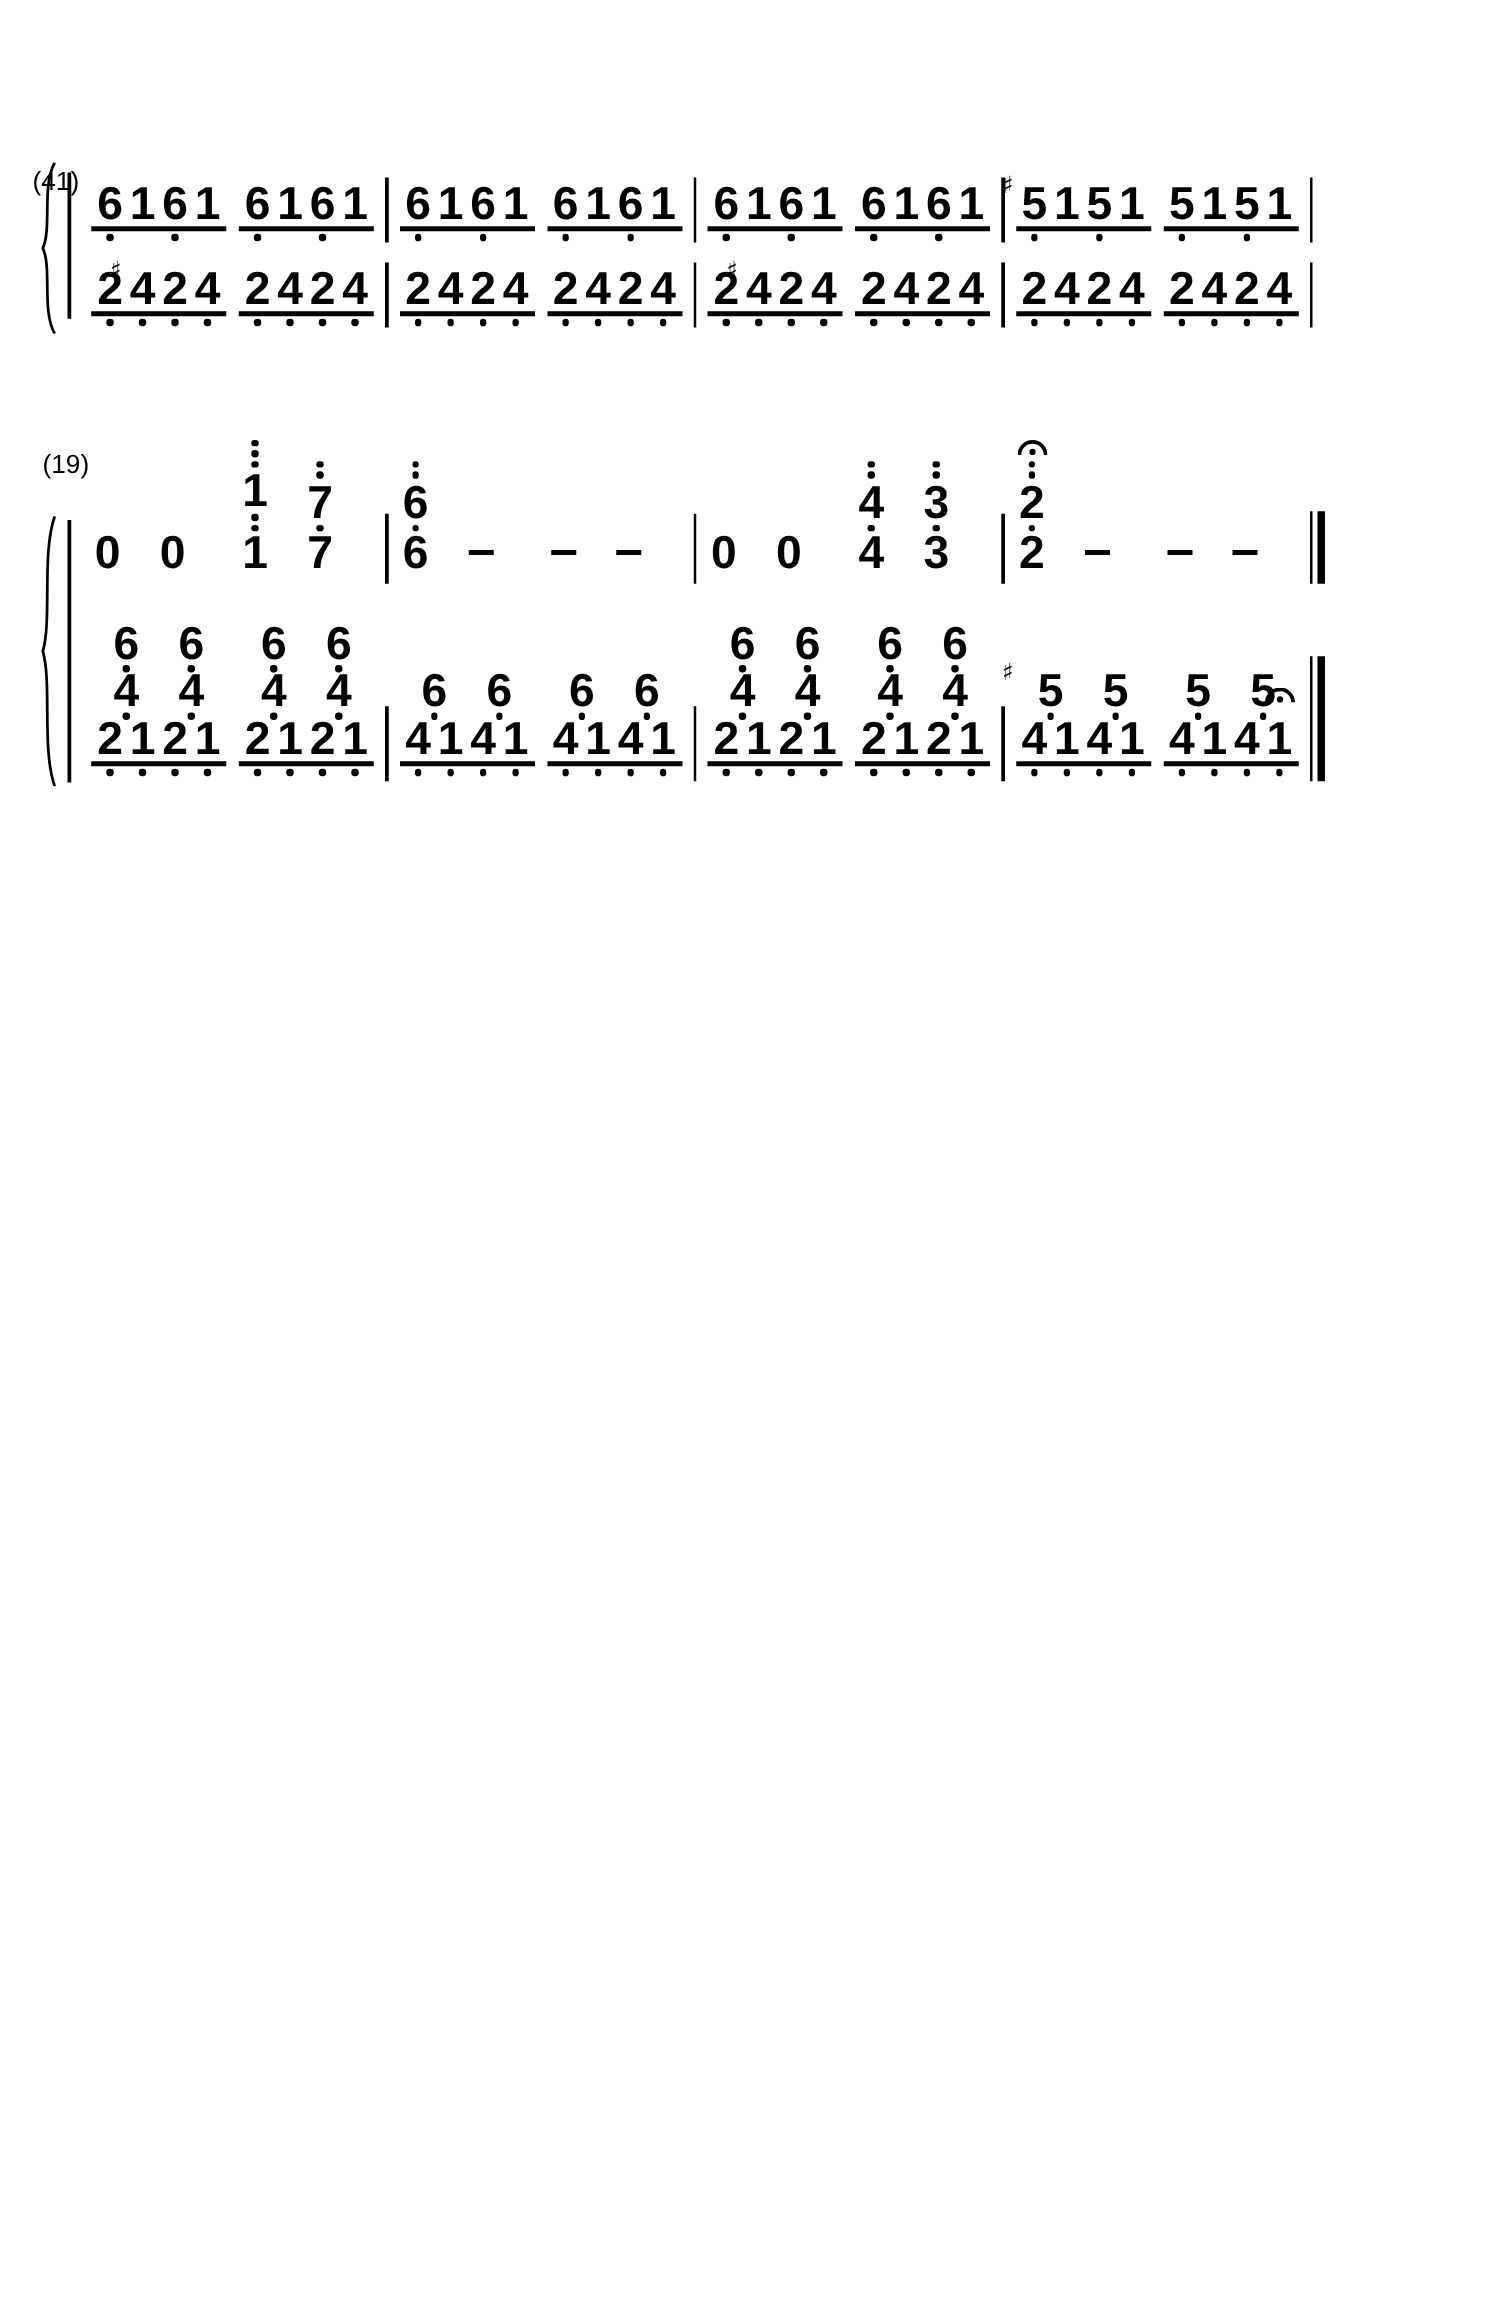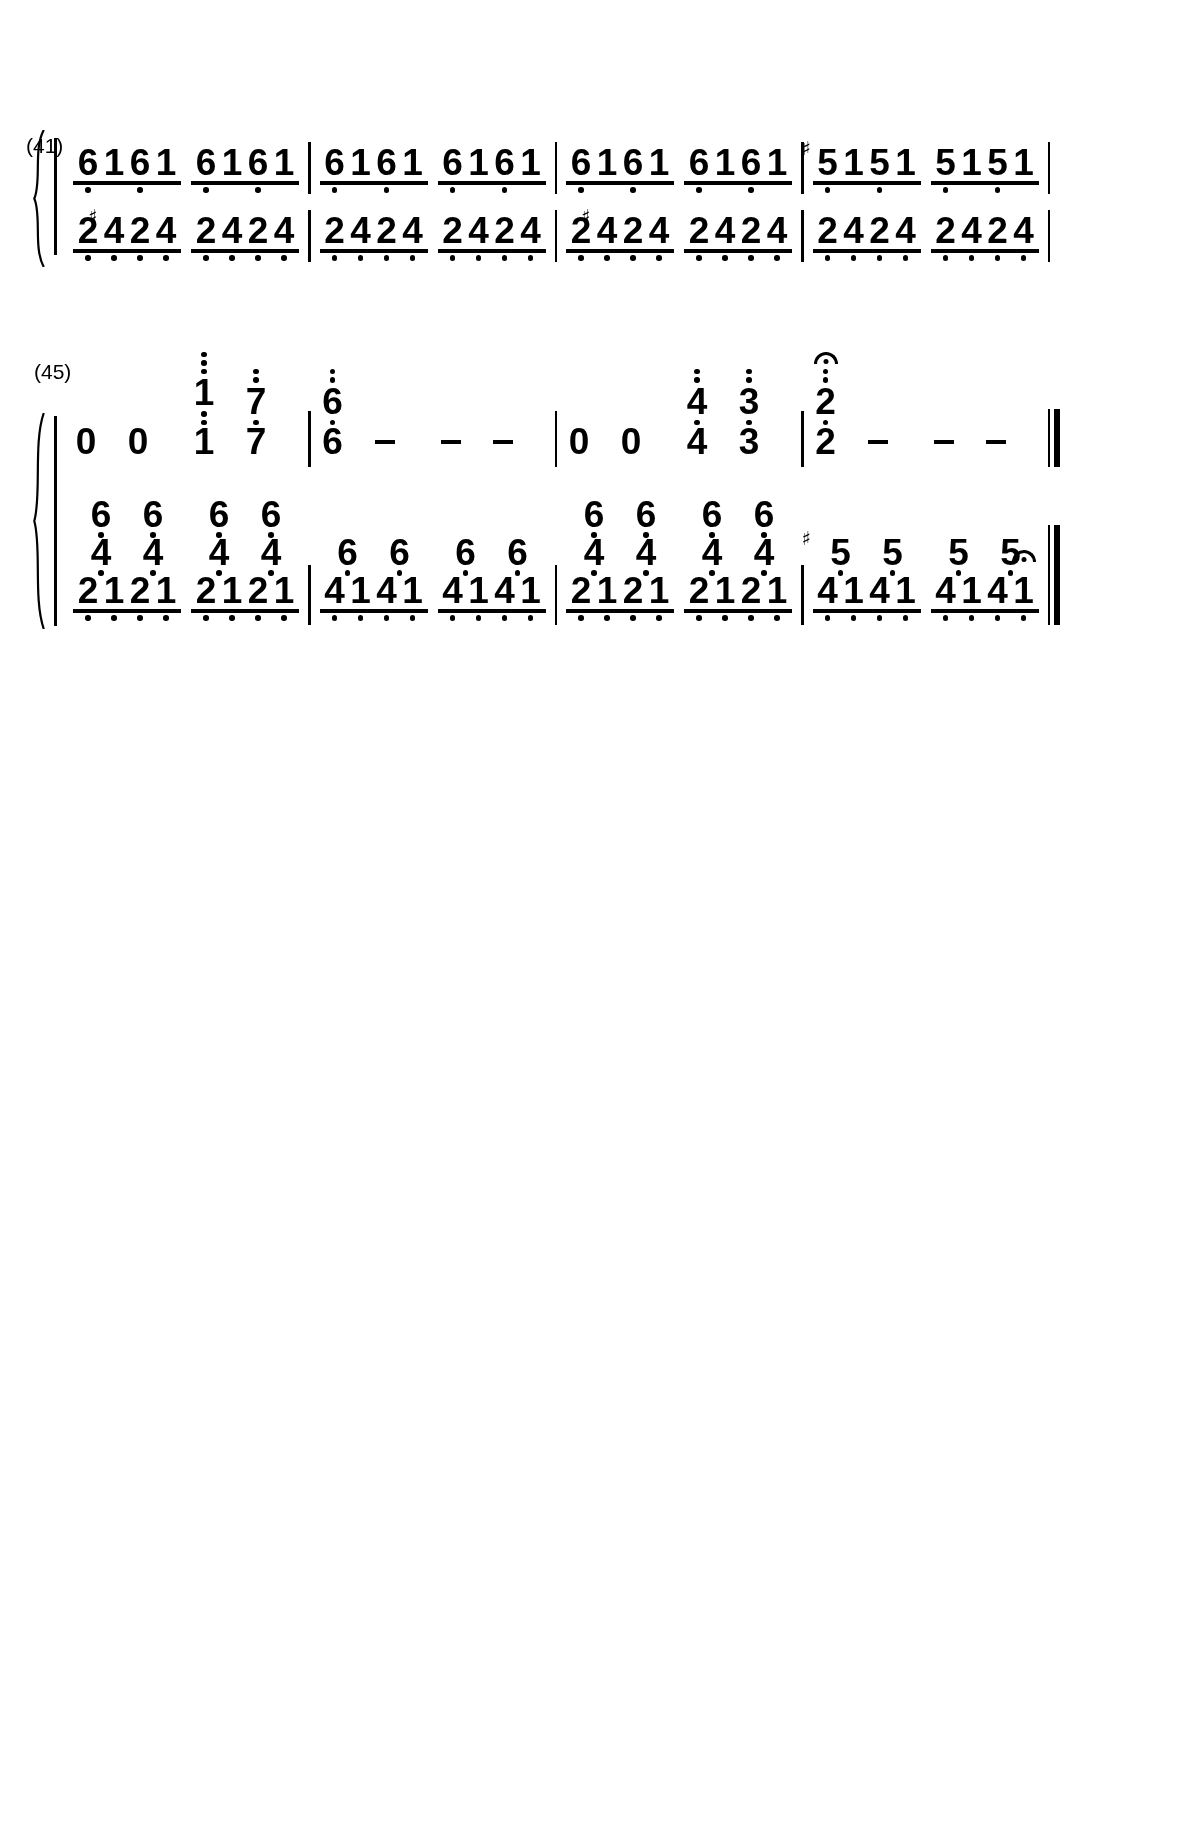--- a/index.html
+++ b/index.html
@@ -469,21 +469,21 @@
             <span class="dgt">4</span>
             <div class="bdots beamed">
               <div class="dot"></div>
             </div>
           </span>
         </div>
       </div>
       <div class="bl u1"></div>
     </div>
 
-  <div class="syslabel" id="label2">(45)</div>
+  <div class="syslabel" id="label2">(19)</div>
   <svg class="brace" id="brace2" viewBox="0 0 18 100" preserveAspectRatio="none">
     <path d="M14 0 C4 14 12 38 5 50 C12 62 4 86 14 100" fill="none" stroke="#000" stroke-width="2.2" vector-effect="non-scaling-stroke"></path>
   </svg>
   <div class="sysline" id="line2"></div>
   <div class="srow" id="s2u">
       <div class="measure">
         <div class="ucell">
           <div class="ncol">
             <span class="dgt">0</span>
           </div>

